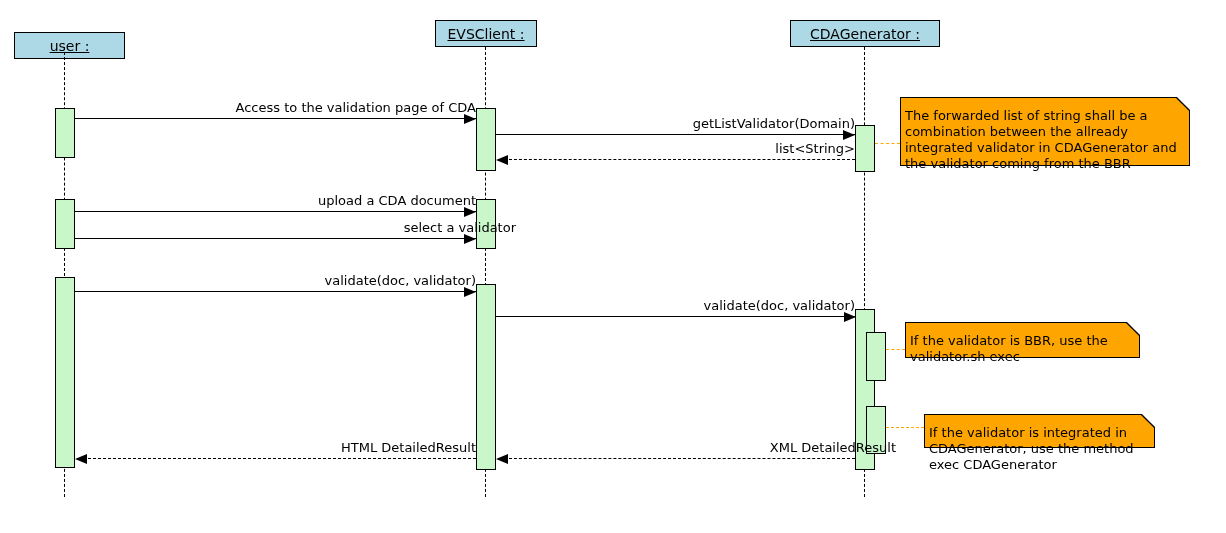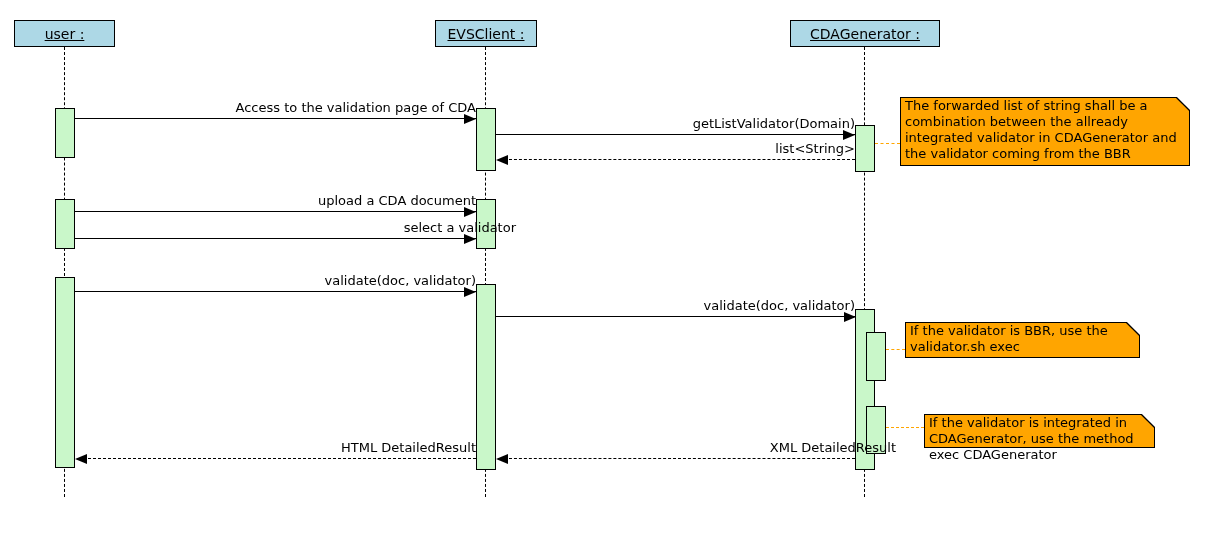--- a/index.html
+++ b/index.html
@@ -68,38 +68,38 @@
   .note-connector {
     position: absolute;
     height: 0;
     border-top: 1.5px dashed var(--note-connector, #FFA500);
   }
   .note {
     position: absolute;
     box-sizing: border-box;
     background: var(--note-fill, #FFA500);
     border: 1px solid #000;
-    padding: 0 4px 0 4px;
+    padding: 10px 4px 0 4px;
     font-size: 13px;
     line-height: 16px;
     color: #000;
   }
   .note .fold {
     position: absolute;
     top: -1px;
     right: -1px;
   }
   .note-line { white-space: nowrap; }
 </style>
 </head>
 <body>
 
 <div class="diagram">
 
-  <div class="participant" style="left:14px;top:20px;width:101px;height:27px">
+  <div class="participant" style="left:14px;top:32px;width:111px;height:27px">
     <span>user :</span>
   </div>
   <div class="participant" style="left:790px;top:20px;width:150px;height:27px">
     <span>CDAGenerator :</span>
   </div>
   <div class="participant" style="left:435px;top:20px;width:102px;height:27px">
     <span>EVSClient :</span>
   </div>
 
   <div class="lifeline" style="left:64px;top:47px;height:450px"></div>

